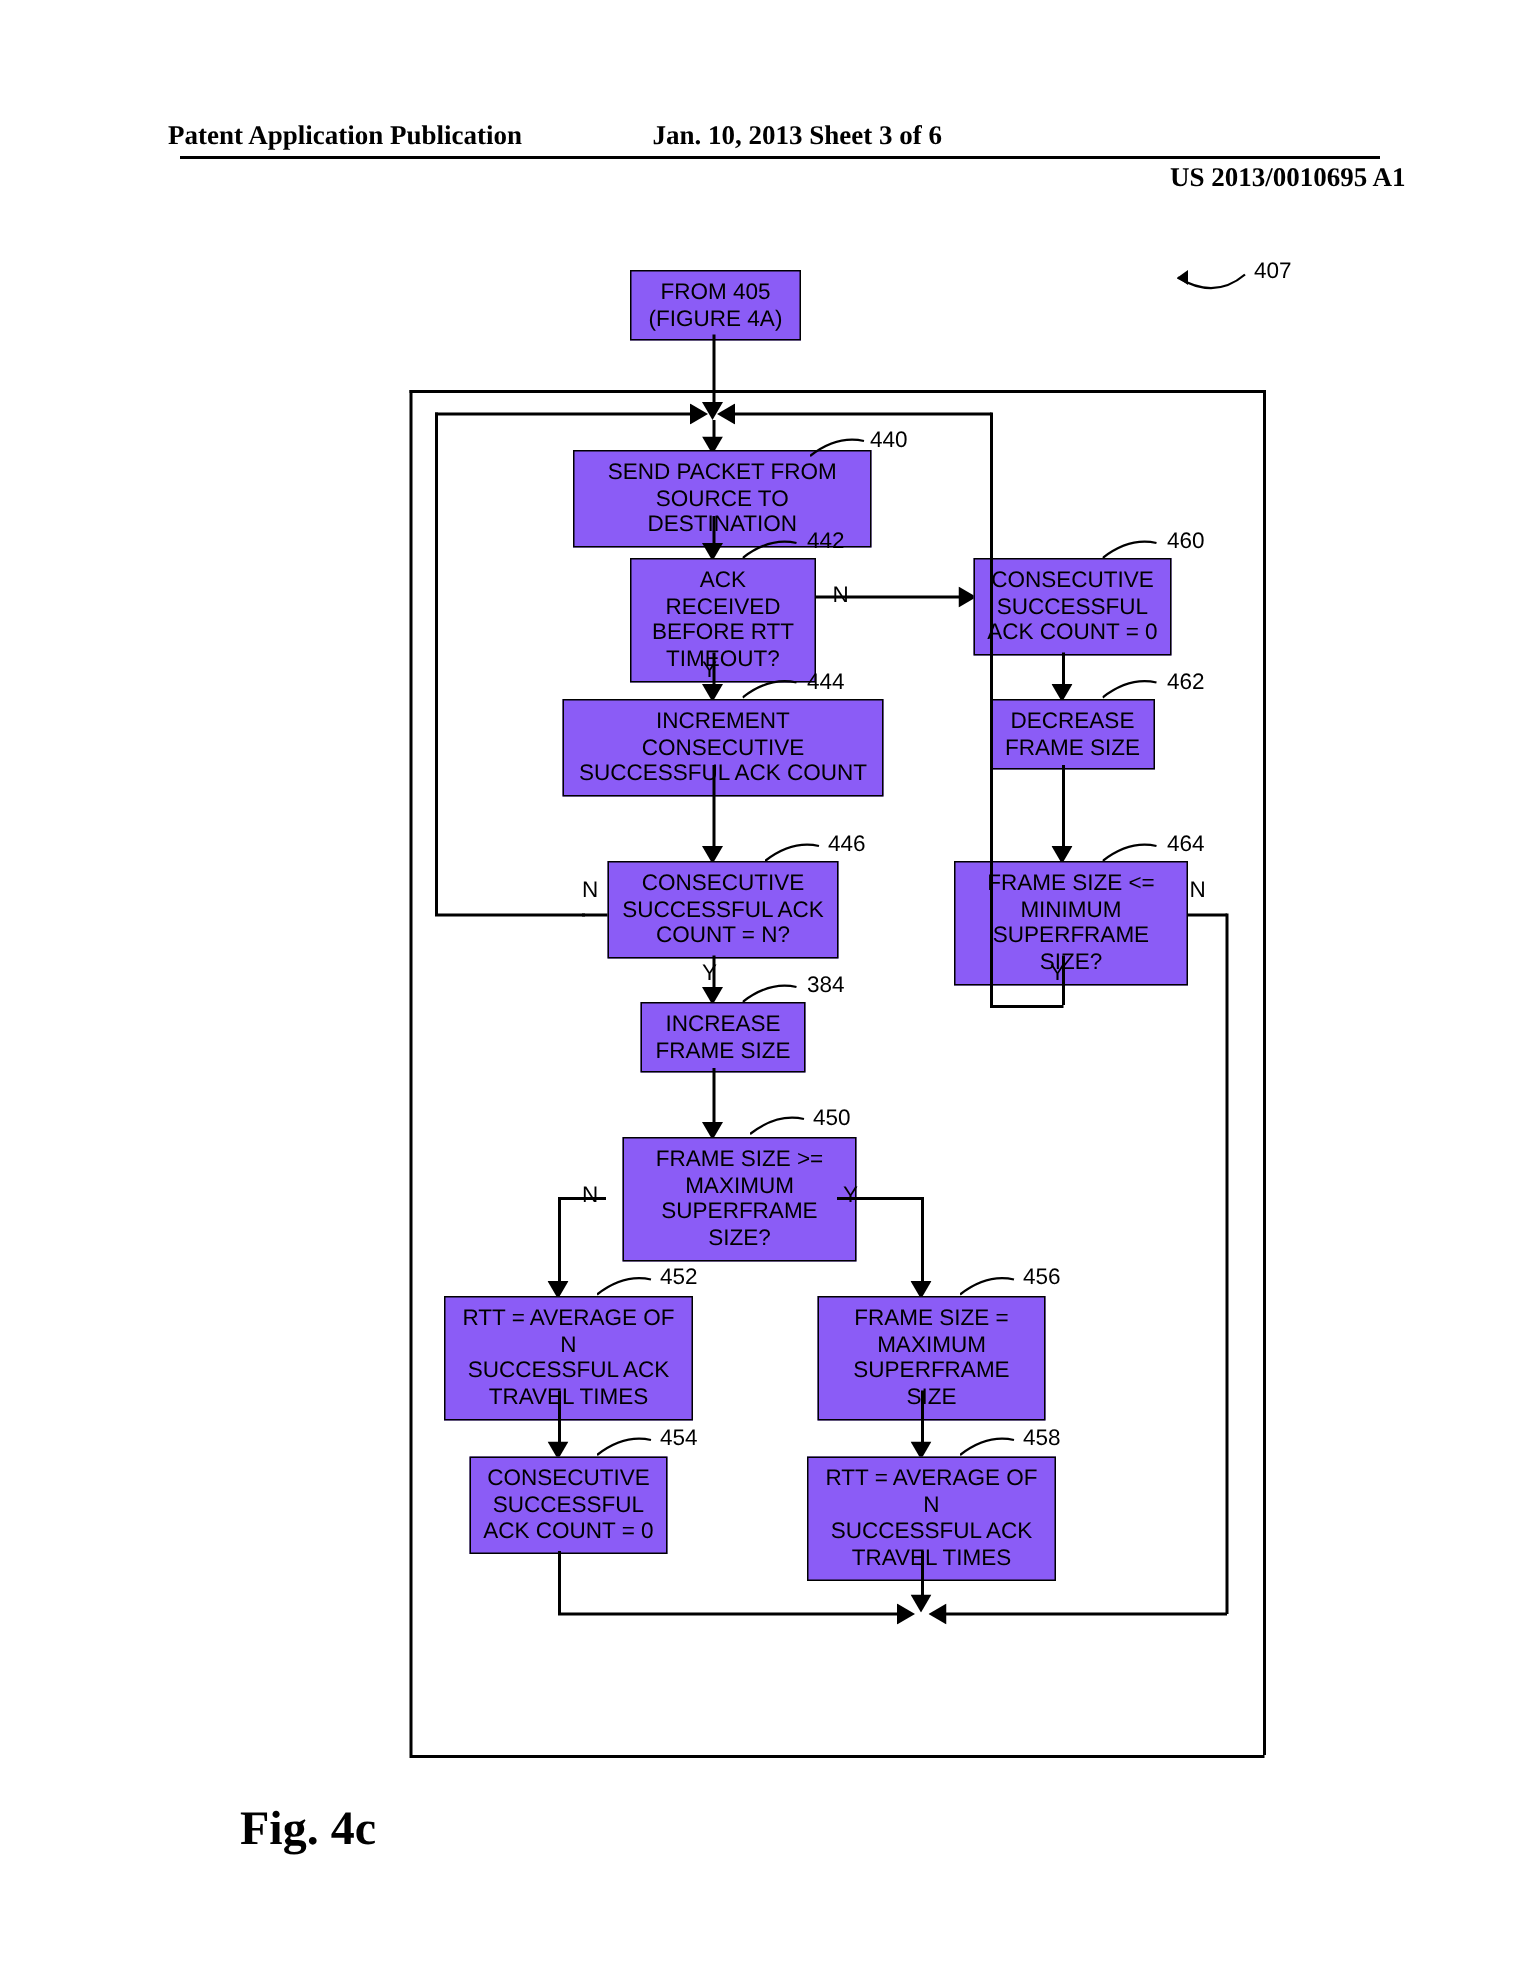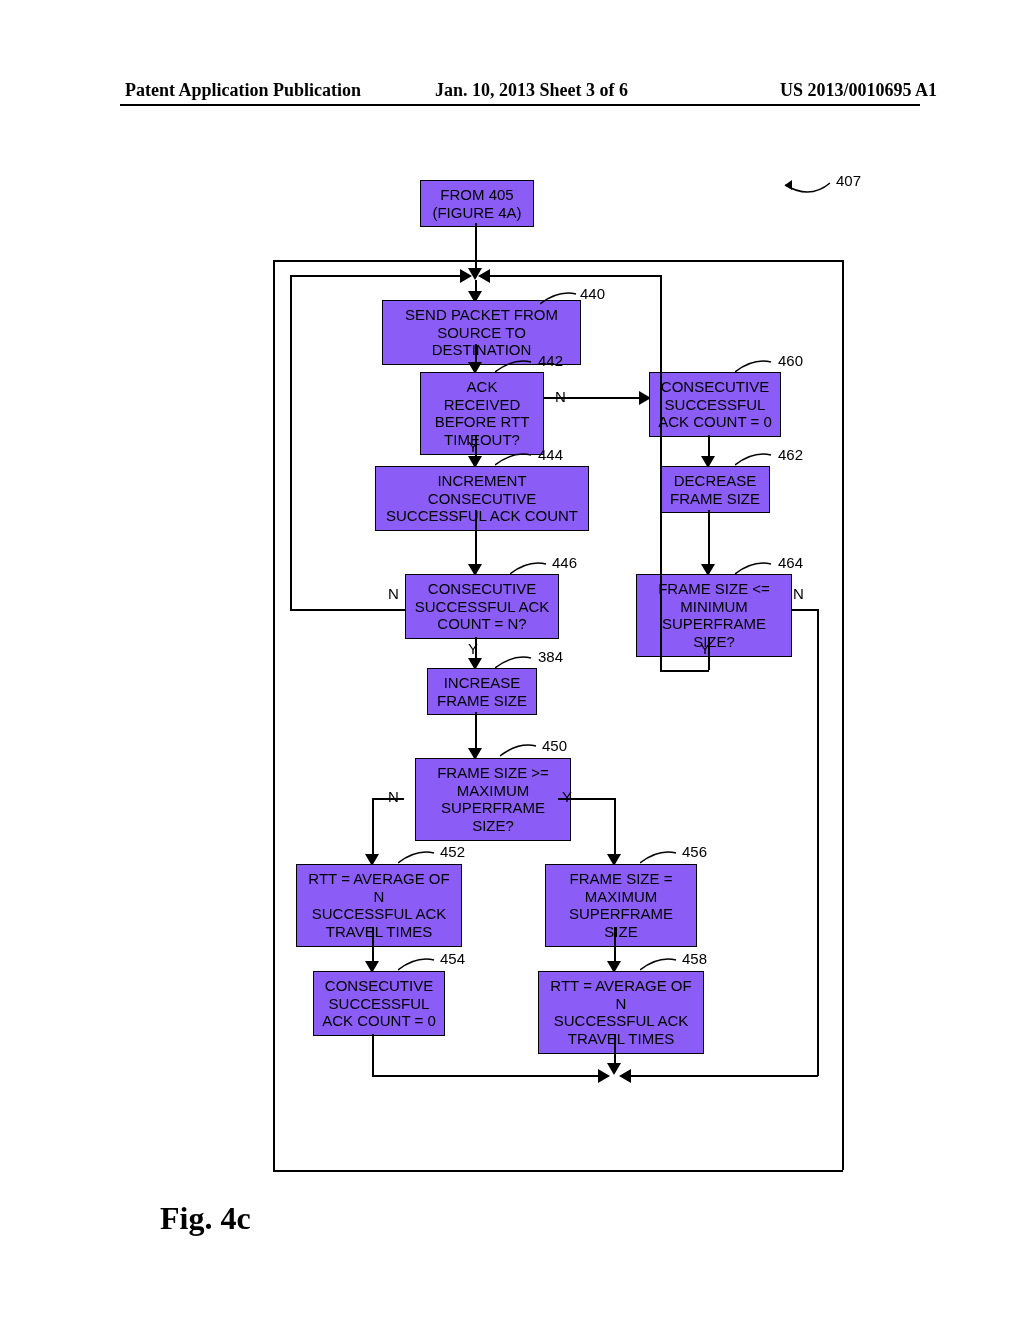--- a/index.html
+++ b/index.html
@@ -12,23 +12,23 @@
     position: relative;
   }
   .header {
     position: absolute;
     top: 80px;
     left: 0;
     width: 1024px;
     font-size: 18px;
     font-weight: bold;
   }
-  .header-left { position: absolute; left: 125px; }
+  .header-left { position: absolute; left: 112px; }
   .header-center { position: absolute; left: 435px; }
-  .header-right { position: absolute; left: 780px; }
+  .header-right { position: absolute; left: 780px; margin-top: 28px; }
   .header-line {
     position: absolute;
     top: 104px;
     left: 120px;
     width: 800px;
     border-top: 2px solid #000;
   }
 
   .flow {
     font-family: Arial, Helvetica, sans-serif;

